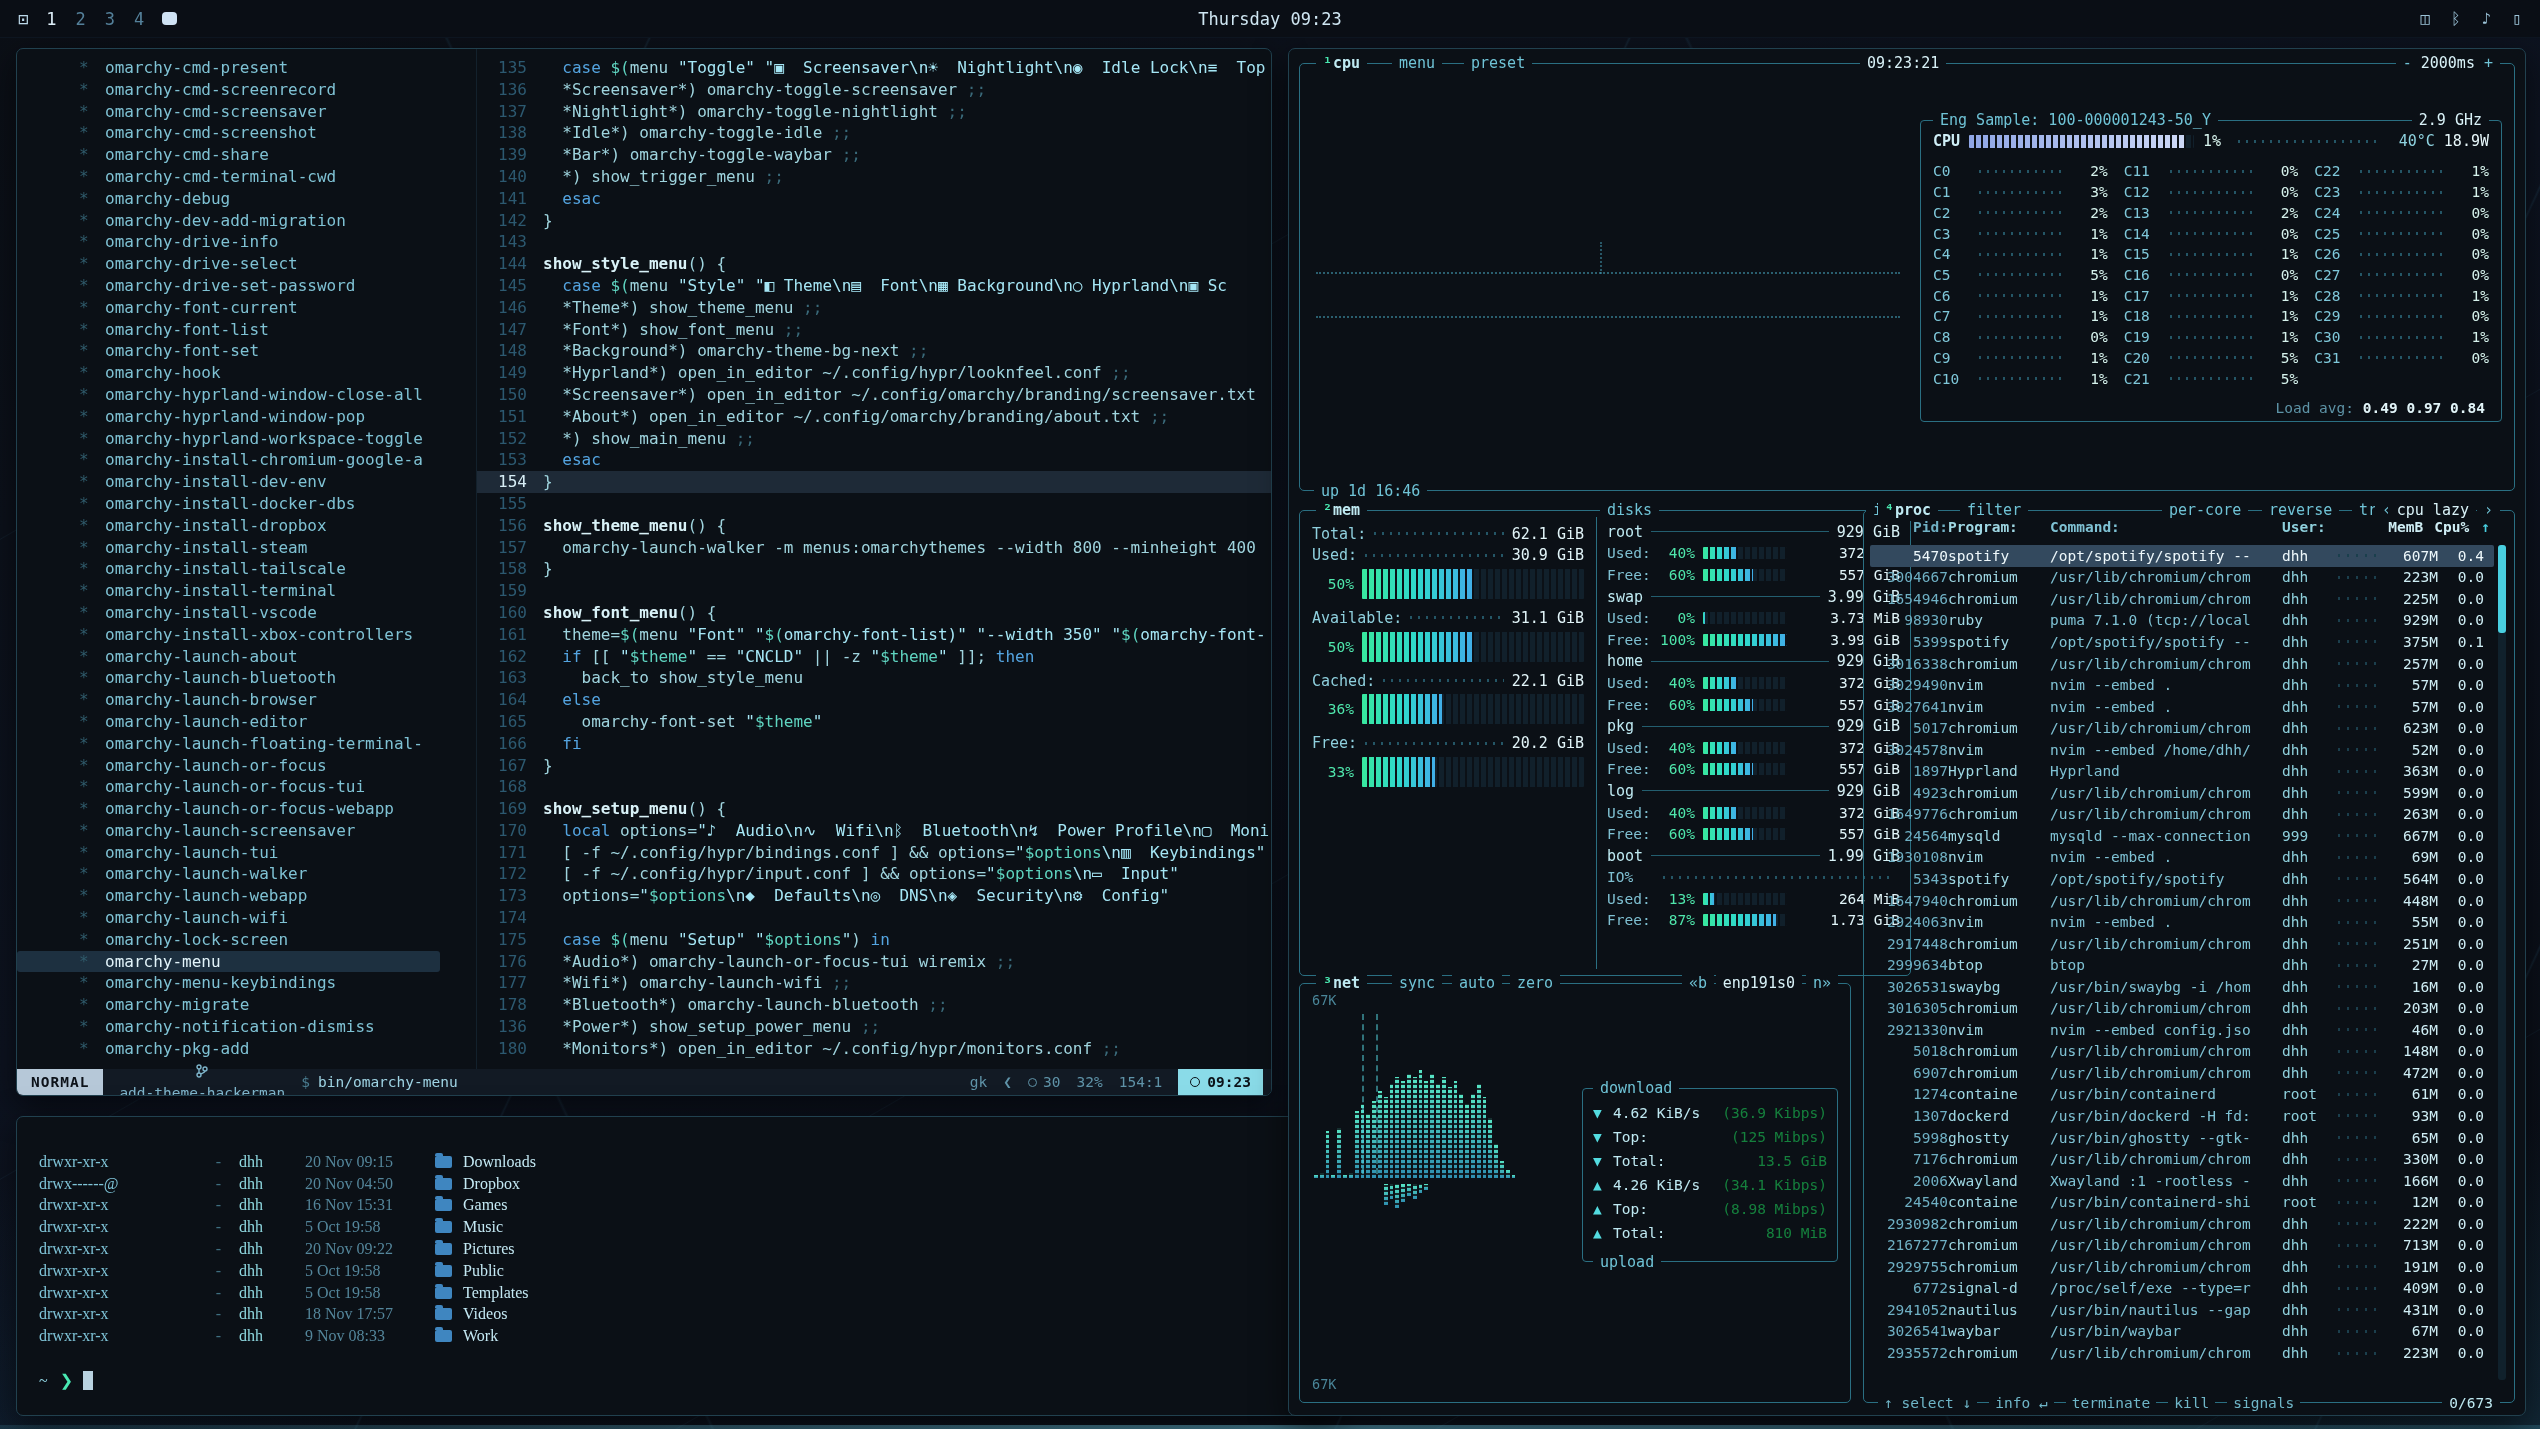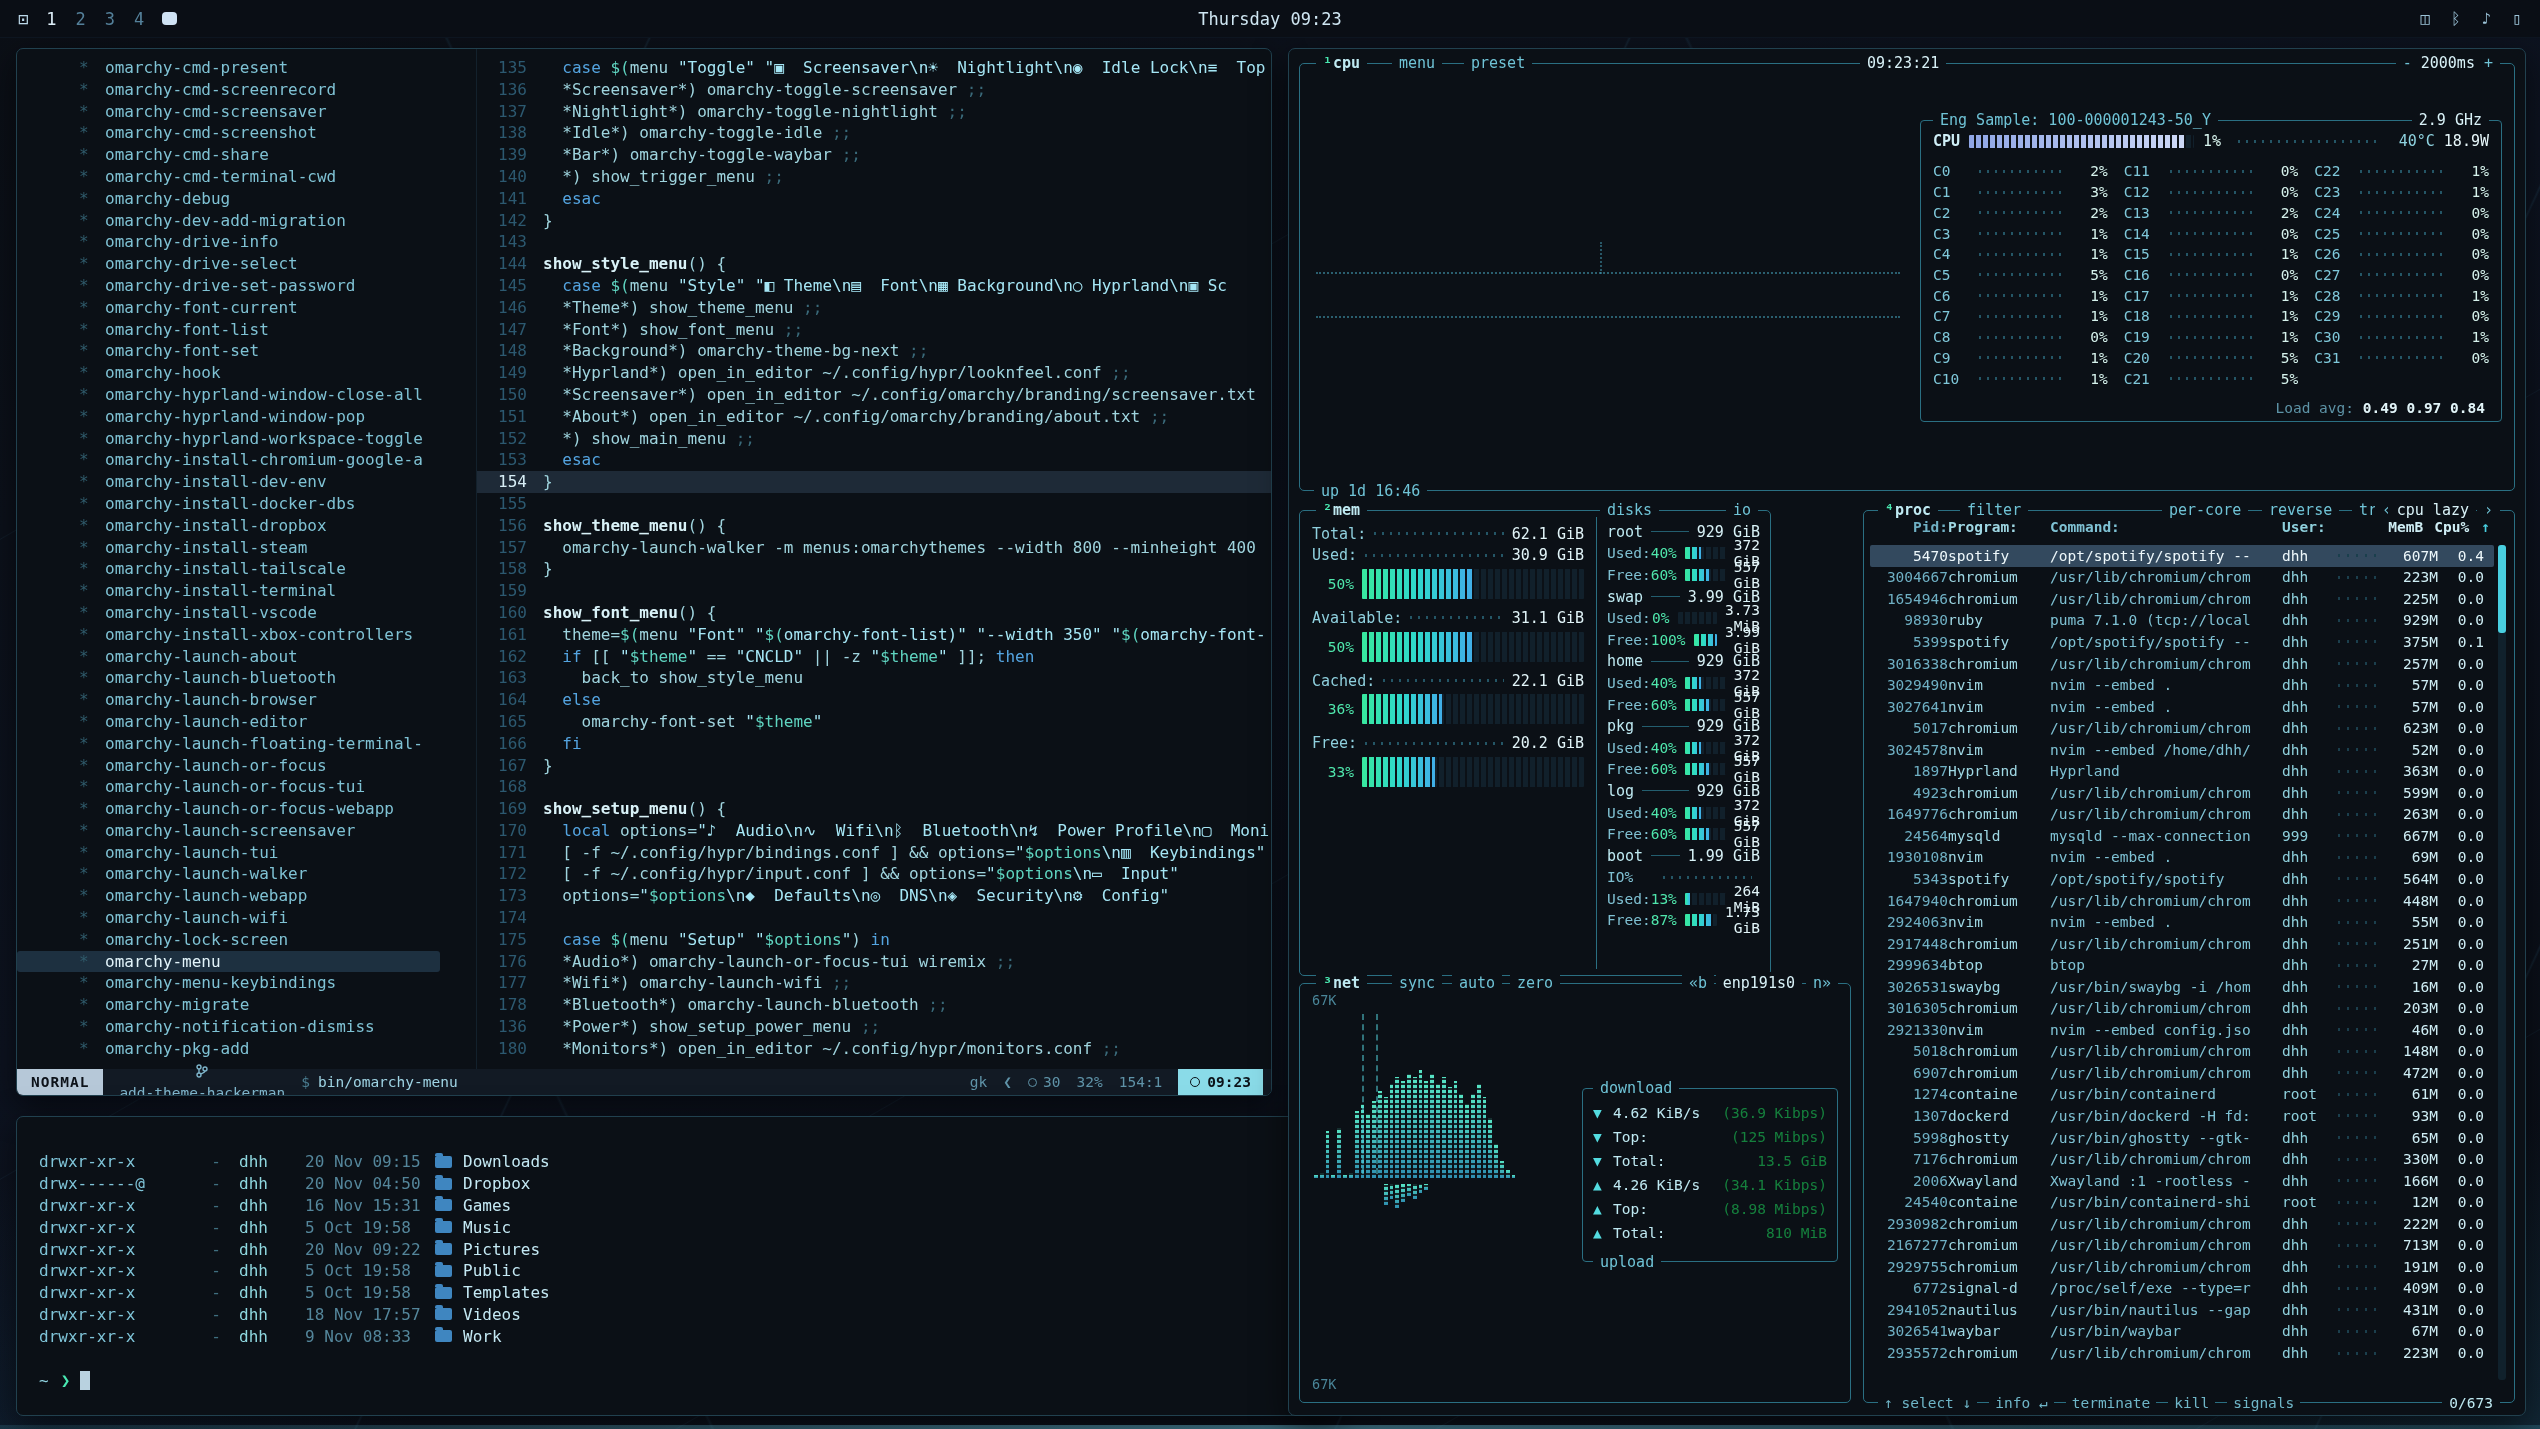--- a/index.html
+++ b/index.html
@@ -74,21 +74,21 @@
   .sl-file { color:#9fd4e4; display:flex; gap:8px; }
   .sl-file .pfx { color:#4a7d90; }
   .sl-spacer { flex:1; }
   .sl-item { color:#5f93a8; display:flex; align-items:center; gap:6px; }
   .diag-dot { width:9px; height:9px; border:1.5px solid #5f93a8; border-radius:50%; display:inline-block; }
   .sl-time { background:#8adbe8; color:#0c1218; height:100%; display:flex; align-items:center;
     gap:7px; padding:0 12px; font-weight:bold; }
   .clock-dot { width:10px; height:10px; border:1.6px solid #0c1218; border-radius:50%; display:inline-block; }
 
   
-  .term { left:16px; top:1116px; width:1324px; height:300px; padding:34px 0 0 22px; }
+  .term { left:16px; top:1116px; width:1324px; height:300px; padding:34px 0 0 22px;font-family:Liberation Serif, serif; }
   .ls-row { height:21.8px; display:flex; align-items:center; font-size:16px; white-space:pre; }
   .perm { width:152px; color:#7fc4d8; }
   .size { width:30px; text-align:right; color:#3f6f80; }
   .user { width:54px; margin-left:18px; color:#8fd8e0; }
   .date { width:130px; margin-left:12px; color:#54869b; }
   .folder-icon { width:17px; height:12px; background:#3f86c0; border-radius:2px; position:relative; flex:none; }
   .folder-icon::before { content:""; position:absolute; top:-3px; left:0; width:8px; height:3px;
     background:#3f86c0; border-radius:2px 2px 0 0; }
   .dname { margin-left:11px; color:#c4e9f4; }
   .prompt { margin-top:24px; display:flex; align-items:center; font-size:16px; }
@@ -127,21 +127,21 @@
   .cpurow .temp { color:#8fd3e0; }
   .cpurow .watts { color:#e8f8fb; }
   .cores { position:absolute; left:12px; right:12px; top:40px; bottom:32px; display:grid;
     grid-auto-flow:column; grid-template-rows:repeat(11,1fr); column-gap:16px; }
   .core { display:flex; align-items:center; font-size:14.5px; }
   .core .clabel { width:38px; color:#7fc8da; }
   .core .cpct { width:36px; text-align:right; color:#d6f2ec; }
   .loadavg { position:absolute; right:16px; bottom:5px; font-size:14.5px; }
   .loadavg .lab { color:#5d93a6; } .loadavg .val { color:#e2f5f9; font-weight:bold; }
 
-  .mem-box { left:10px; top:461px; width:472px; height:466px; }
+  .mem-box { left:10px; top:461px; width:612px; height:466px; }
   .memcol { position:absolute; left:12px; top:12px; width:272px; bottom:10px; }
   .mrow { display:flex; height:21.6px; align-items:center; }
   .mlabel { color:#8fd0de; }
   .mval { color:#e2f5f9; }
   .mmeter { display:flex; align-items:center; gap:8px; margin:3px 0 8px; }
   .mpct { width:42px; text-align:right; color:#4fe6ac; font-size:14.5px; }
   .mmeter .meter { flex:1; height:30px; }
   .disks { position:absolute; left:296px; top:6px; right:8px; bottom:6px;
     border-left:1.5px solid #2a6f82; padding:4px 2px 0 10px; overflow:hidden; }
   .disk-head { display:flex; align-items:center; height:21.6px; }

